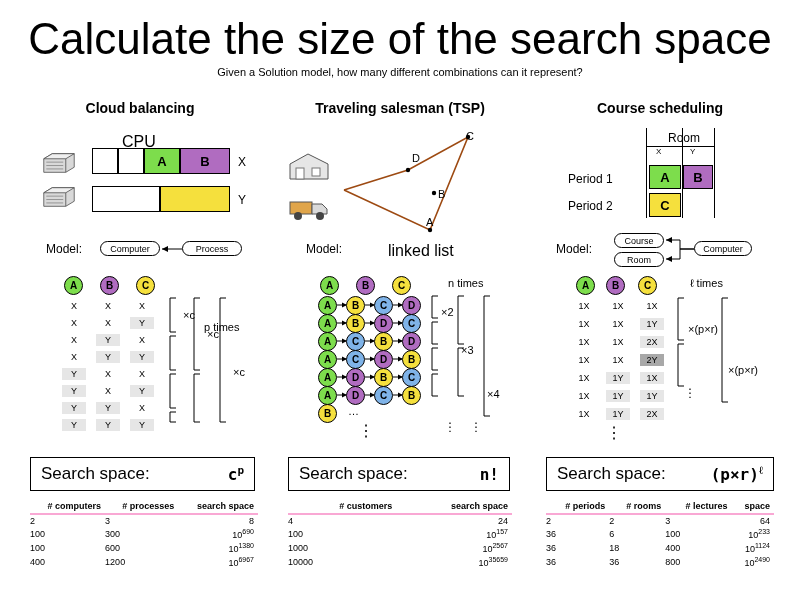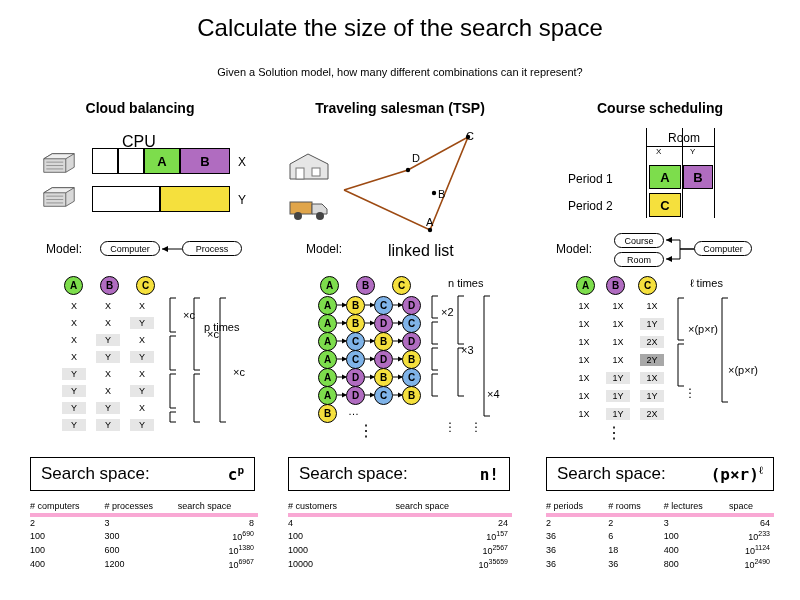--- a/index.html
+++ b/index.html
@@ -6,21 +6,21 @@
   body{
     width:800px;height:600px;
     background:#ffffff;
     font-family:"Liberation Sans", sans-serif;
     color:#000;
     overflow:hidden;
     position:relative;
   }
   .title{
     position:absolute;top:14px;left:0;width:800px;text-align:center;
-    font-size:24px;font-weight:400;letter-spacing:0px;
+    font-size:44px;font-weight:400;letter-spacing:0px;
   }
   .subtitle{
     position:absolute;top:66px;left:0;width:800px;text-align:center;
     font-size:11px;
   }
   .col-head{
     position:absolute;top:100px;font-size:14px;font-weight:bold;text-align:center;width:240px;
   }
   .col1{left:20px;}
   .col2{left:280px;}
@@ -62,21 +62,21 @@
     position:absolute;box-sizing:border-box;border:1px solid #000;background:#fff;
     height:34px;display:flex;align-items:center;justify-content:space-between;
     padding:0 10px;font-size:17px;
   }
   .banner .val{font-family:"DejaVu Sans Mono", monospace;font-weight:bold;font-size:16px;}
 
   
   table.tbl{
     position:absolute;border-collapse:collapse;font-size:9px;
   }
-  table.tbl th{font-weight:normal;text-align:left;padding:1px 4px 2px 0;border-bottom:4px solid #f9a8d4;}
+  table.tbl th{font-weight:bold;text-align:right;padding:1px 4px 2px 0;border-bottom:2px solid #f9a8d4;}
   table.tbl td{padding:1px 4px 1px 0;}
   .ta-r{text-align:right;}
   sup{font-size:7px;}
 
   .vline{position:absolute;background:#000;width:1px;}
   .hline{position:absolute;background:#000;height:1px;}
   svg{position:absolute;overflow:visible;}
   .dots{position:absolute;font-size:12px;line-height:6px;}
 </style>
 </head>

